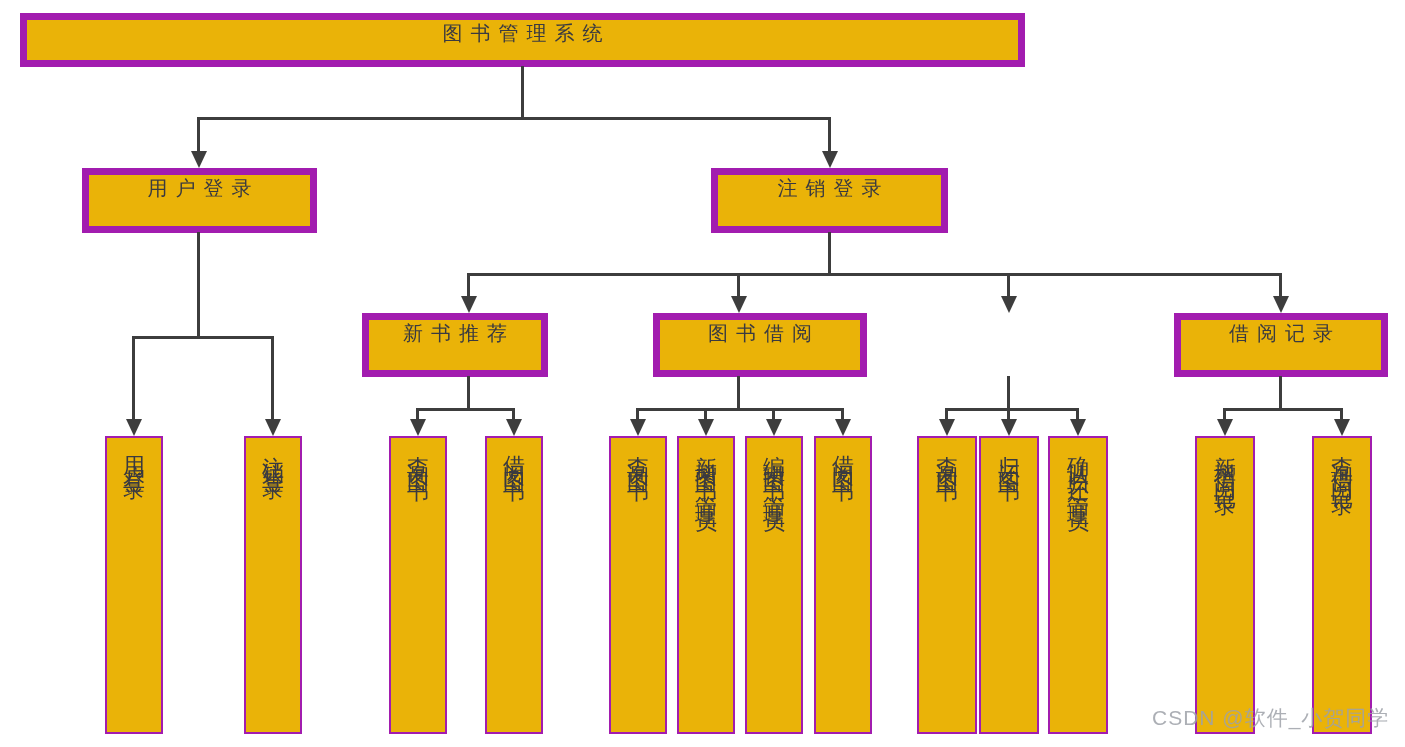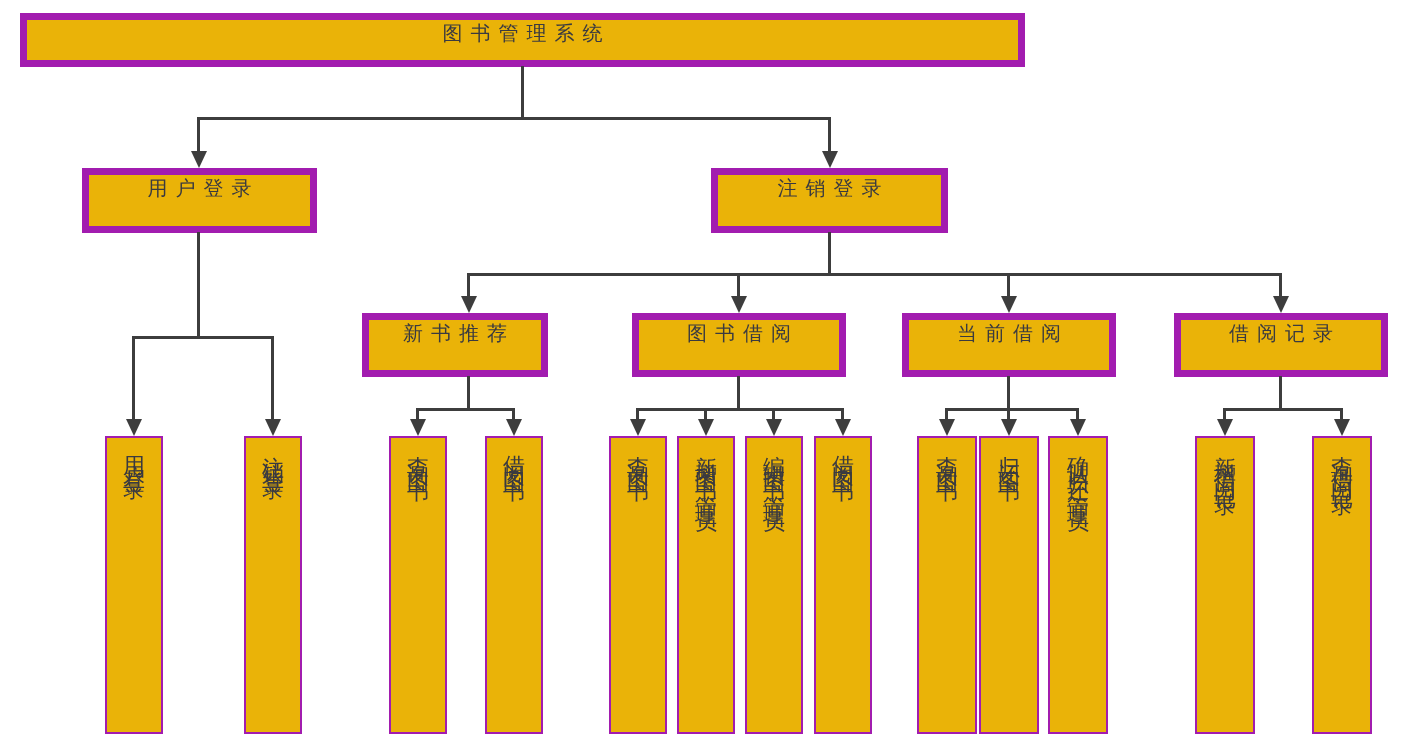--- a/index.html
+++ b/index.html
@@ -100,25 +100,22 @@
   <div class="vl" style="left:737px; top:273px; height:24px;"></div>
   <div class="ah" style="left:731px; top:296px;"></div>
   <div class="vl" style="left:1007px; top:273px; height:24px;"></div>
   <div class="ah" style="left:1001px; top:296px;"></div>
   <div class="vl" style="left:1279px; top:273px; height:24px;"></div>
   <div class="ah" style="left:1273px; top:296px;"></div>
 
   <div class="node hnode" style="left:362px; top:313px; width:186px; height:64px;">
     <span>新书推荐</span>
   </div>
-  <div class="node hnode" style="left:632px; top:313px; width:214px; height:64px;">
+  <div class="node hnode" style="left:653px; top:313px; width:214px; height:64px;">
     <span>图书借阅</span>
-  </div>
-  <div class="node hnode" style="left:902px; top:313px; width:214px; height:64px;">
-    <span>当前借阅</span>
   </div>
   <div class="node hnode" style="left:1174px; top:313px; width:214px; height:64px;">
     <span>借阅记录</span>
   </div>
 
   <div class="vl" style="left:467px; top:376px; height:32px;"></div>
   <div class="hl" style="left:418px; top:408px; width:97px;"></div>
   <div class="vl" style="left:416px; top:408px; height:12px;"></div>
   <div class="ah" style="left:410px; top:419px;"></div>
   <div class="vl" style="left:512px; top:408px; height:12px;"></div>
@@ -188,14 +185,15 @@
     <span>确认归还（管理员）</span>
   </div>
 
   <div class="node leaf" style="left:1195px; top:436px; width:60px; height:298px;">
     <span>新增借阅记录</span>
   </div>
   <div class="node leaf" style="left:1312px; top:436px; width:60px; height:298px;">
     <span>查询借阅记录</span>
   </div>
 
+  <div id="watermark">CSDN @软件_小贺同学</div>
 
 </div>
 
 </body></html>

